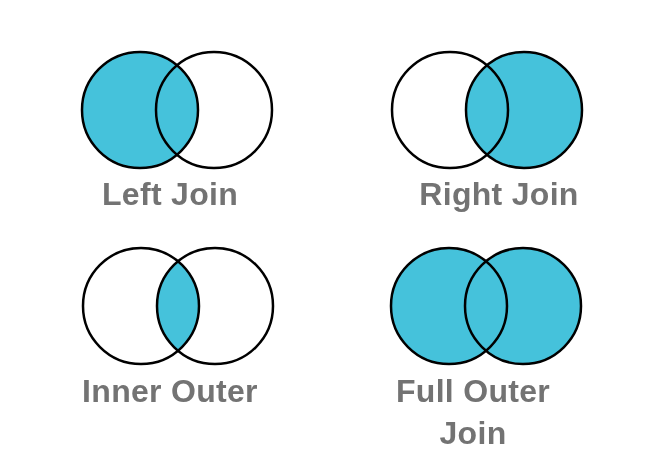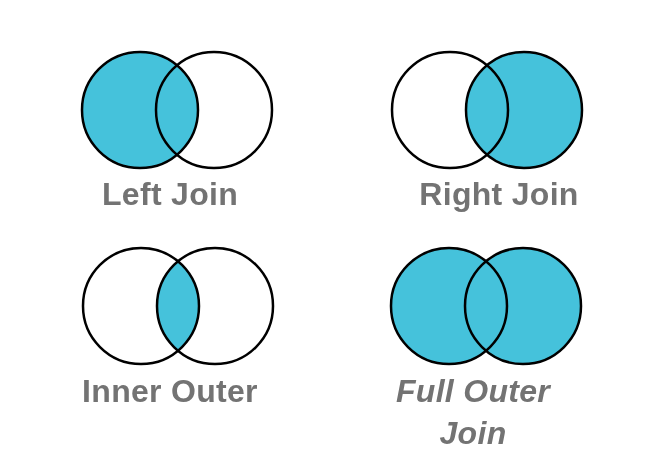--- a/index.html
+++ b/index.html
@@ -34,21 +34,21 @@
     letter-spacing: 0.3px;
     color: #737373;
   }
   #venn-0  { left: 57px;  top: 47px;  }
   #venn-1  { left: 367px; top: 47px;  }
   #venn-2  { left: 58px;  top: 243px; }
   #venn-3  { left: 366px; top: 243px; }
   #label-0 { left: 75px;  top: 173px; }
   #label-1 { left: 404px; top: 173px; }
   #label-2 { left: 75px;  top: 370px; }
-  #label-3 { left: 378px; top: 370px; font-style: italic; }
+  #label-3 { left: 378px; top: 370px; }
 </style>
 </head>
 <body>
 
 <div class="canvas">
 
   <figure class="join-figure">
     <div class="venn" id="venn-0"><svg width="240" height="126" viewBox="0 0 240 126">
           <circle cx="83" cy="63" r="58" fill="#45C2DB" stroke="none"></circle>
           <circle cx="83" cy="63" r="58" fill="none" stroke="#000000" stroke-width="2.5"></circle>

